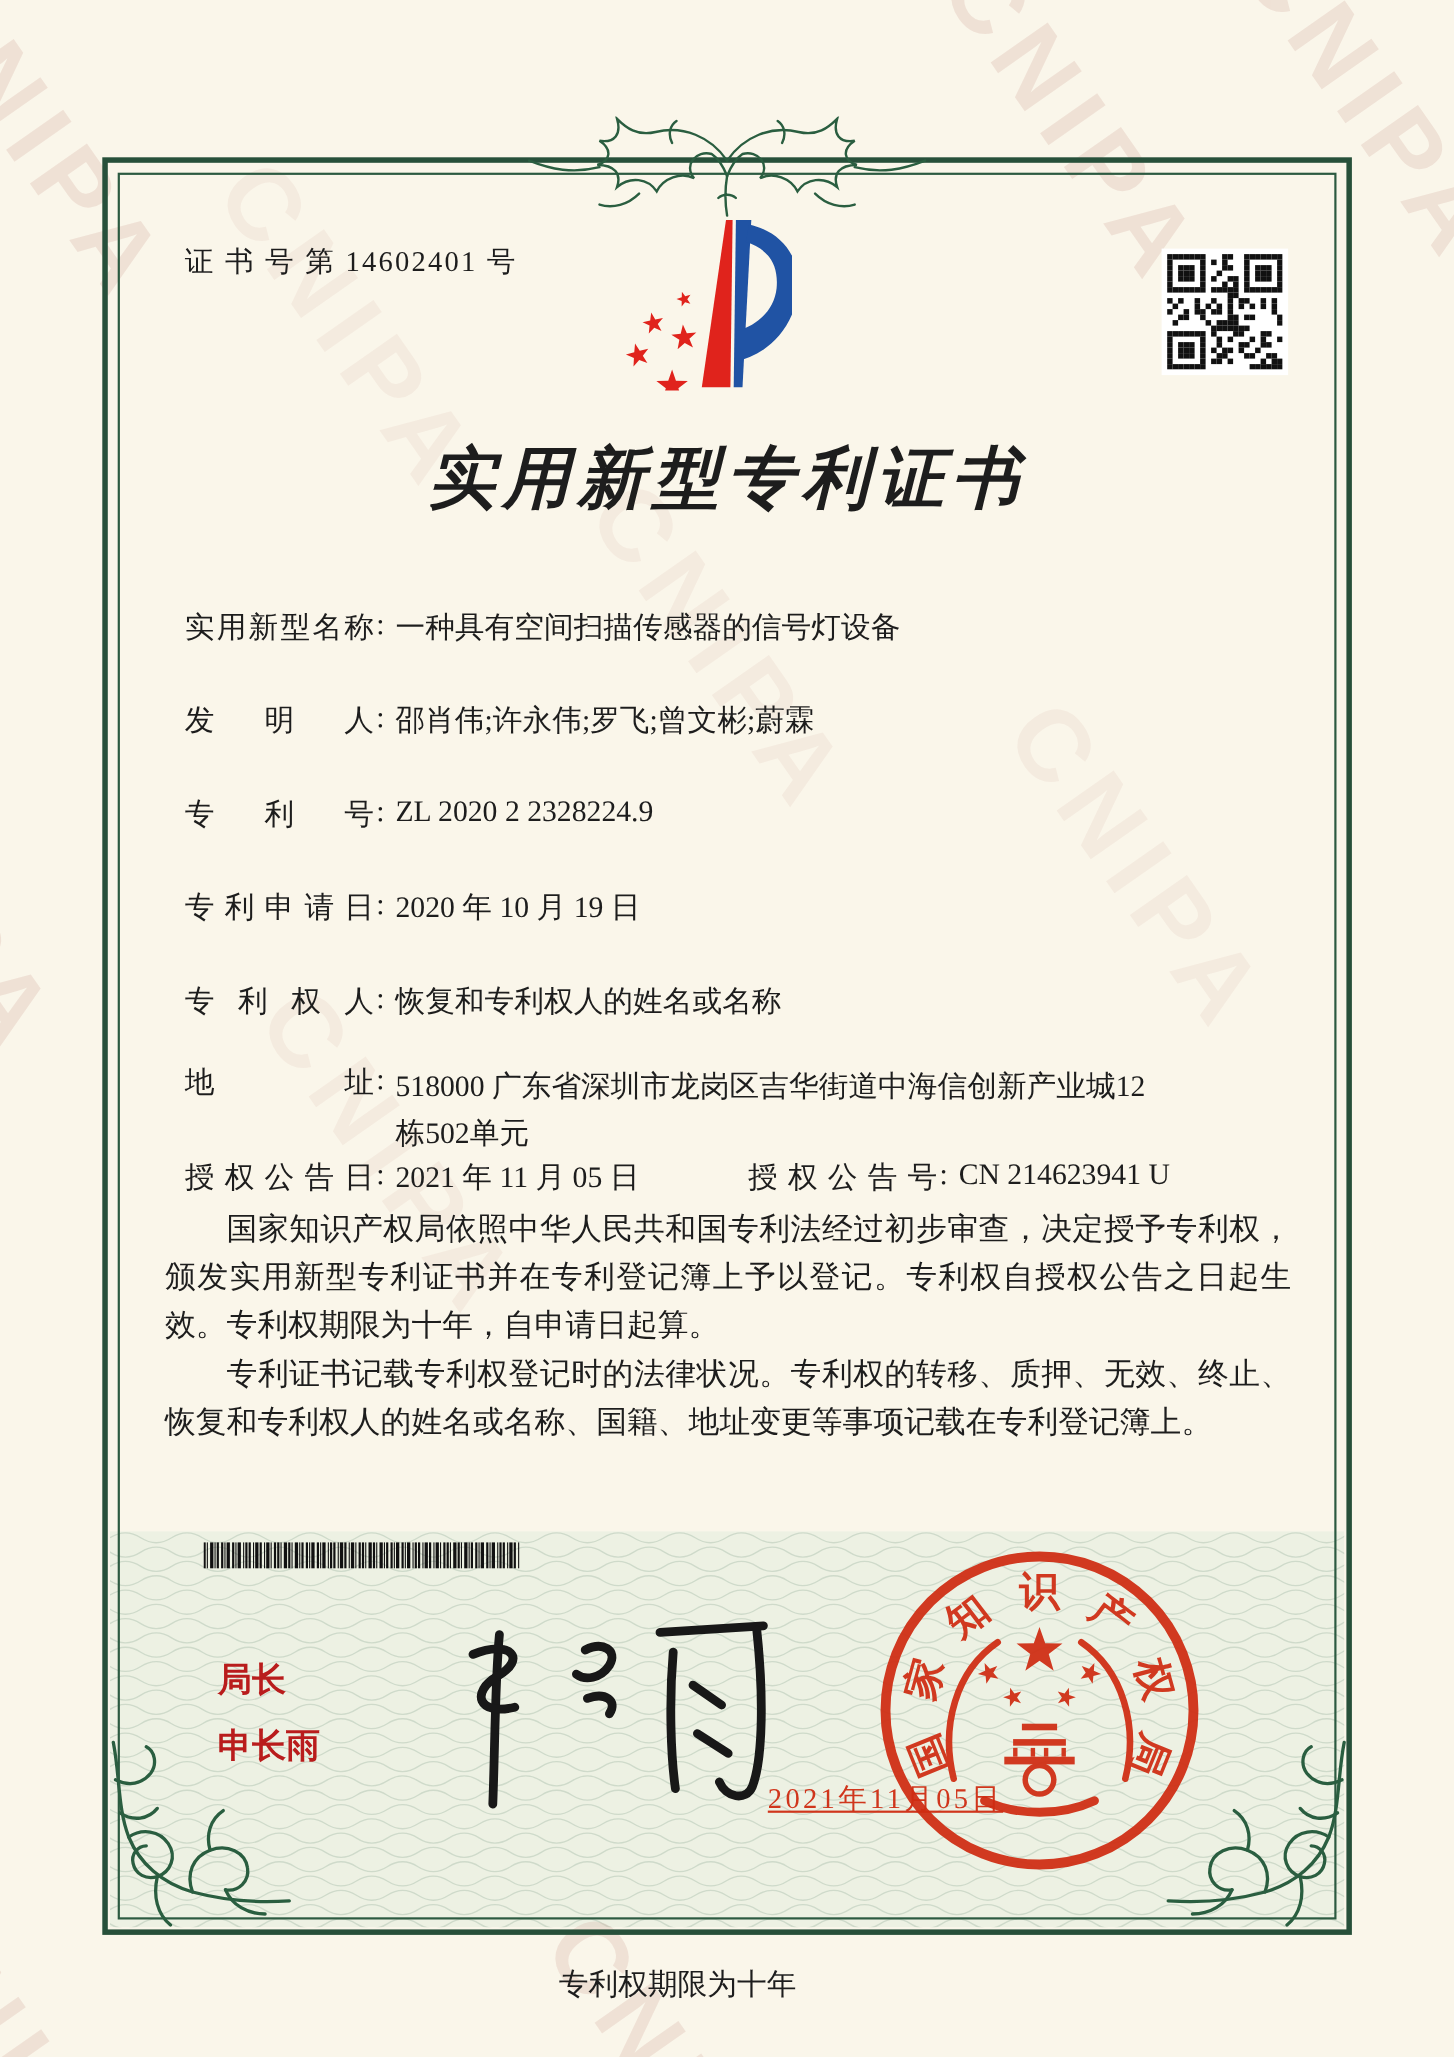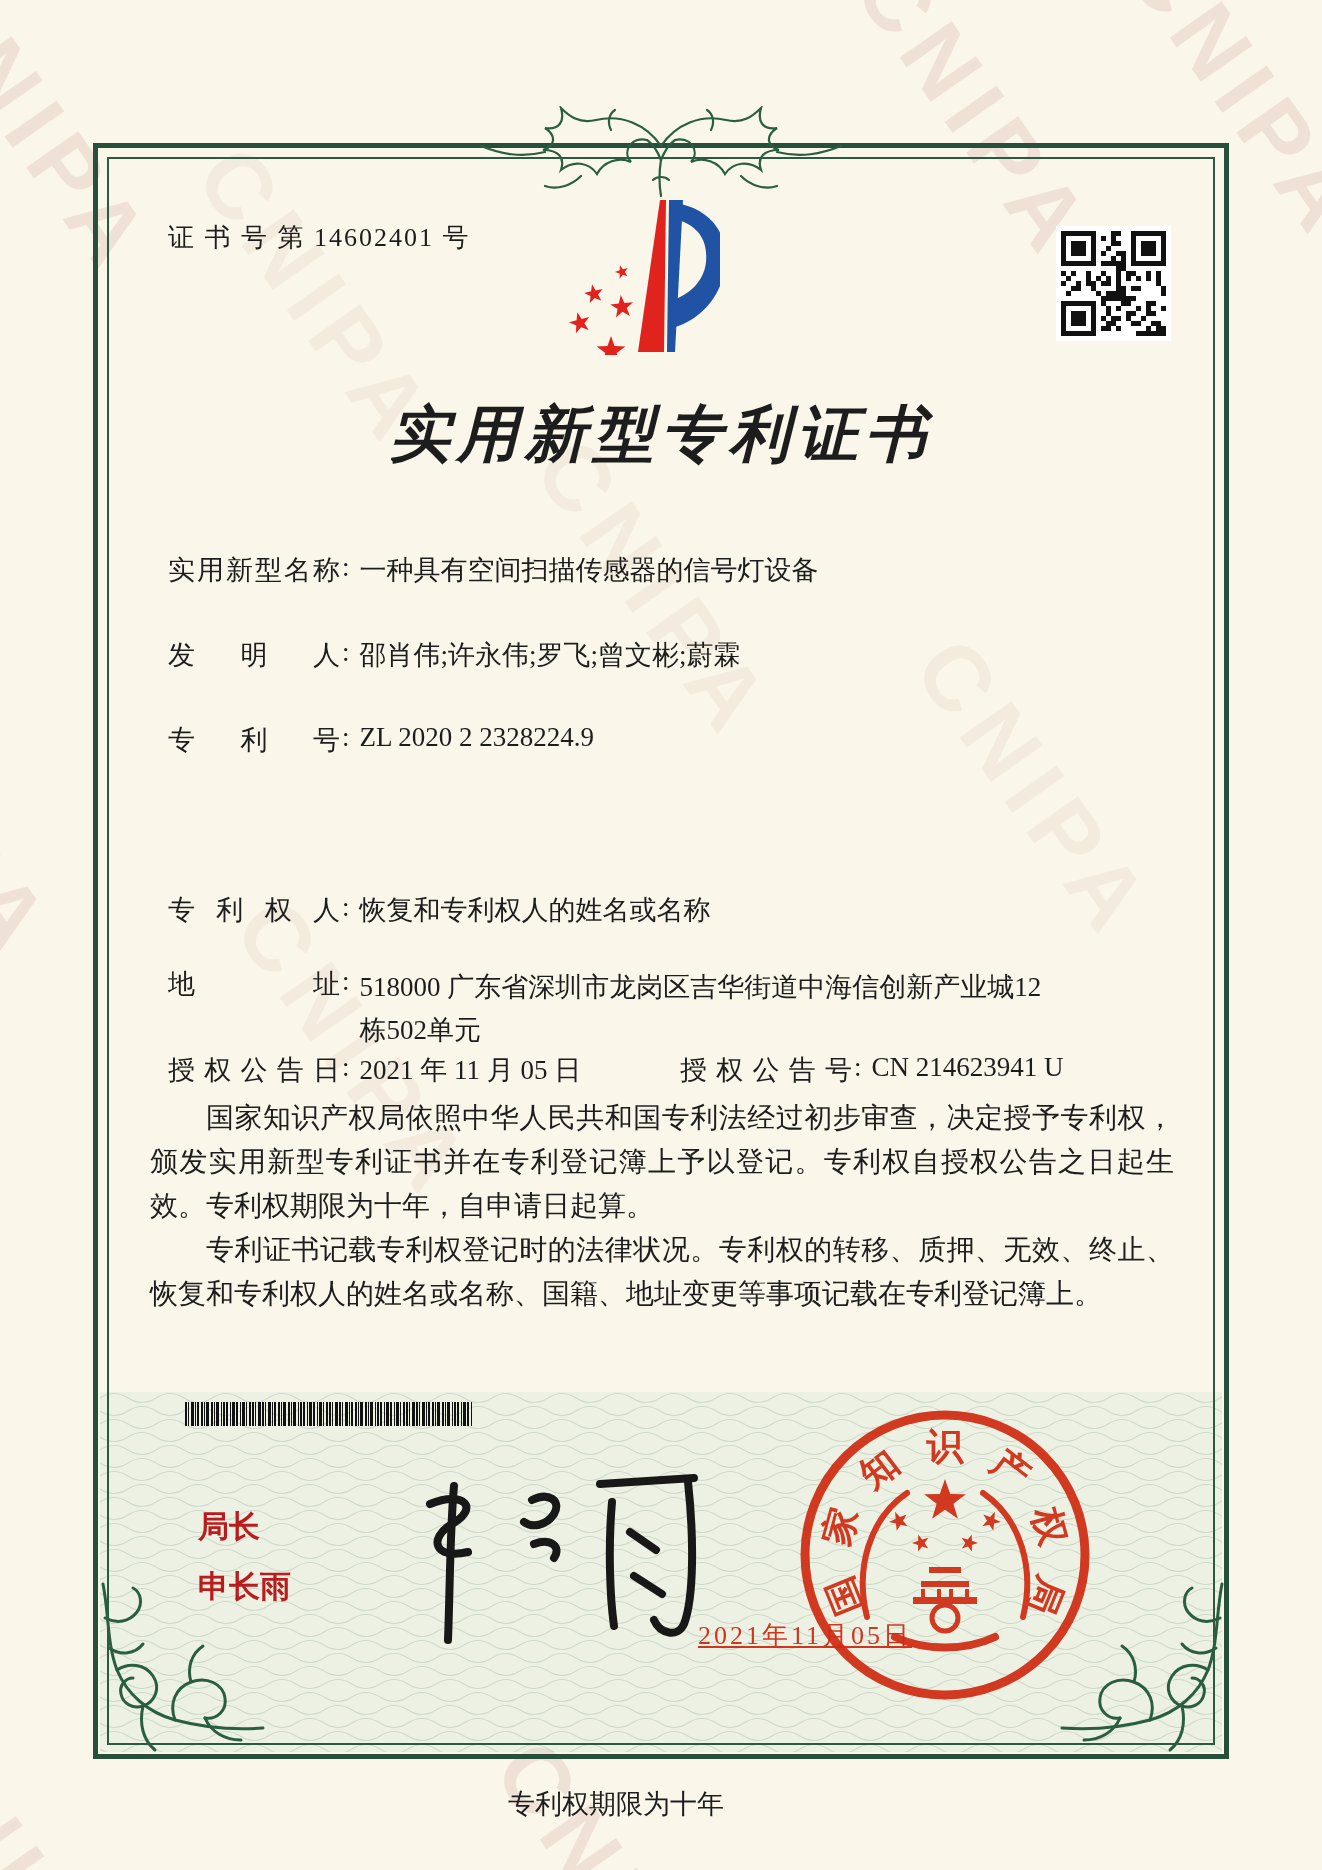--- a/index.html
+++ b/index.html
@@ -361,20 +361,23 @@
 
   <div class="row" style="top:552px">
     <span class="lbl">实用新型名称</span><span class="colon">:</span><span class="val">一种具有空间扫描传感器的信号灯设备</span>
   </div>
   <div class="row" style="top:637px">
     <span class="lbl">发明人</span><span class="colon">:</span><span class="val">邵肖伟;许永伟;罗飞;曾文彬;蔚霖</span>
   </div>
   <div class="row" style="top:722px">
     <span class="lbl">专利号</span><span class="colon">:</span><span class="val">ZL 2020 2 2328224.9</span>
   </div>
+  <div class="row" style="top:807px">
+    <span class="lbl">专利申请日</span><span class="colon">:</span><span class="val">2020 年 10 月 19 日</span>
+  </div>
   <div class="row" style="top:892px">
     <span class="lbl">专利权人</span><span class="colon">:</span><span class="val">恢复和专利权人的姓名或名称</span>
   </div>
   <div class="row" style="top:966px">
     <span class="lbl">地址</span><span class="colon">:</span><span class="val wrap">518000 广东省深圳市龙岗区吉华街道中海信创新产业城12栋502单元</span>
   </div>
   <div class="row" id="row-grant" style="top:1052px">
     <span class="lbl">授权公告日</span><span class="colon">:</span><span class="val">2021 年 11 月 05 日</span>
     <span id="grant2"><span class="lbl">授权公告号</span><span class="colon">:</span><span class="val">CN 214623941 U</span></span>
   </div>

